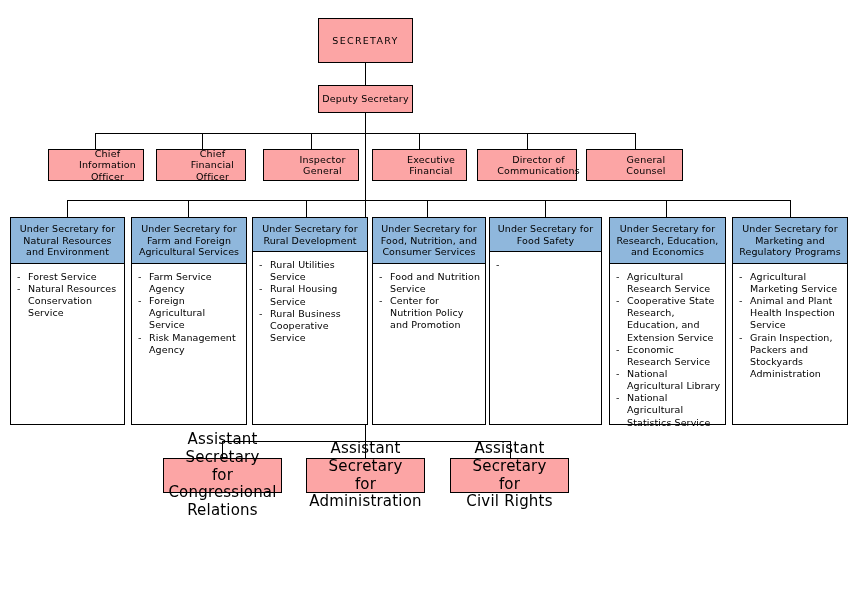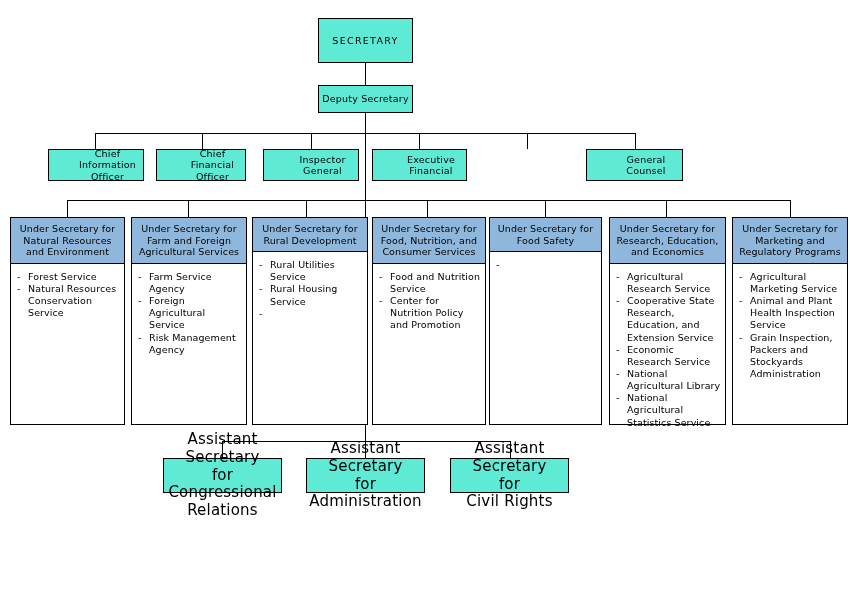--- a/index.html
+++ b/index.html
@@ -26,21 +26,21 @@
     background: #000000;
   }
   .line.h { height: 1px; }
   .line.v { width: 1px; }
 
   
   .node {
     position: absolute;
     box-sizing: border-box;
     border: 1px solid #000000;
-    background: #5eead4;
+    background: #fca5a5;
     display: flex;
     align-items: center;
     justify-content: center;
     text-align: center;
     line-height: 1.18;
     letter-spacing: 0.2px;
     white-space: pre-line;
   }
   .node-secretary {
     font-size: 9.5px;
@@ -132,20 +132,22 @@
   <div class="node node-deputy" style="left:318px; top:85px; width:95px; height:28px;">Deputy Secretary</div>
 
   <div class="node node-staff" style="left:48px;  top:149px; width:96px; height:32px;">Chief Information
 Officer</div>
   <div class="node node-staff" style="left:156px; top:149px; width:90px; height:32px;">Chief Financial
 Officer</div>
   <div class="node node-staff" style="left:263px; top:149px; width:96px; height:32px;">Inspector
 General</div>
   <div class="node node-staff" style="left:372px; top:149px; width:95px; height:32px;">Executive
 Financial</div>
+  <div class="node node-staff" style="left:477px; top:149px; width:100px; height:32px;">Director of
+Communications</div>
   <div class="node node-staff" style="left:586px; top:149px; width:97px; height:32px;">General
 Counsel</div>
 
   <div class="us-box" style="left:10px; top:217px; width:115px; height:208px;">
     <div class="us-head">Under Secretary for
 Natural Resources
 and Environment</div>
     <div class="us-body">
       <ul class="us-list">
         <li><span class="dash">-</span><span>Forest Service</span></li>
@@ -175,21 +177,23 @@
 
   <div class="us-box" style="left:252px; top:217px; width:116px; height:208px;">
     <div class="us-head">Under Secretary for
 Rural Development</div>
     <div class="us-body">
       <ul class="us-list">
         <li><span class="dash">-</span><span>Rural Utilities
 Service</span></li>
         <li><span class="dash">-</span><span>Rural Housing
 Service</span></li>
-        <li><span class="dash">-</span></li>
+        <li><span class="dash">-</span><span>Rural Business
+Cooperative
+Service</span></li>
       </ul>
     </div>
   </div>
 
   <div class="us-box" style="left:372px; top:217px; width:114px; height:208px;">
     <div class="us-head">Under Secretary for
 Food, Nutrition, and
 Consumer Services</div>
     <div class="us-body">
       <ul class="us-list">

